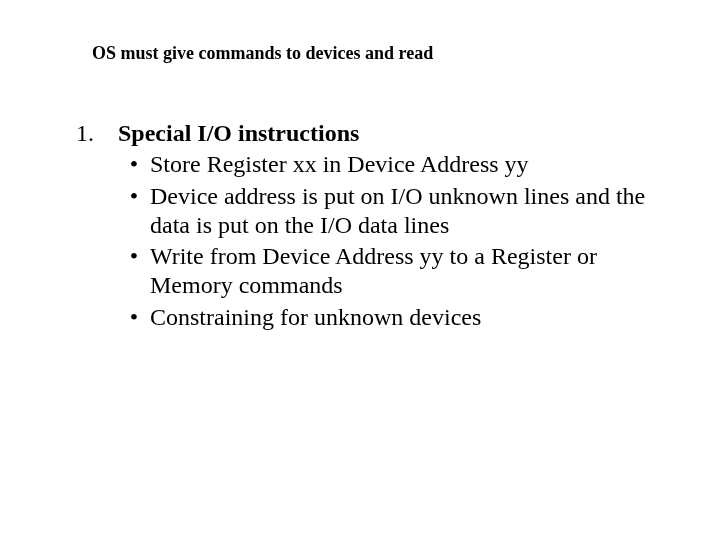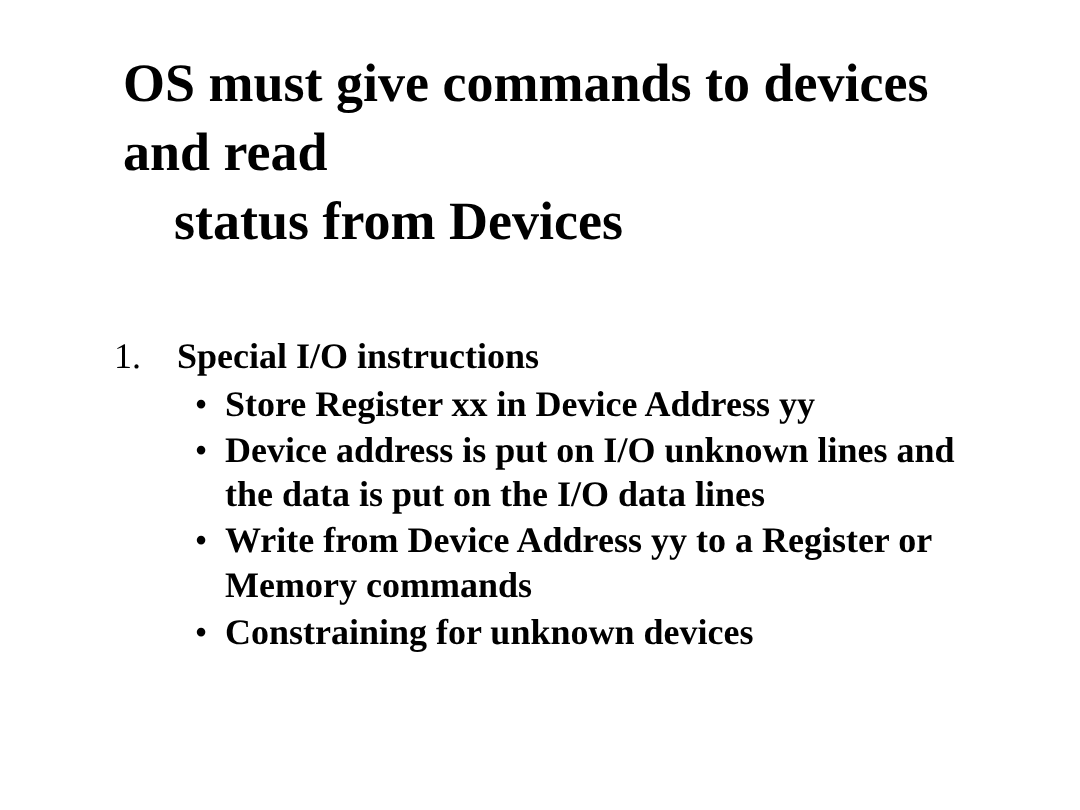--- a/index.html
+++ b/index.html
@@ -12,24 +12,24 @@
     color: #000;
   }
   .slide {
     position: relative;
     width: 720px;
     height: 540px;
     box-sizing: border-box;
     padding: 24px 60px 0 70px;
   }
   .title {
-    font-size: 36px;
+    font-size: 18px;
     font-weight: bold;
     line-height: 1.28;
-    margin: 8px;
+    margin: 18px;
     padding-left: 4px;
   }
   .title .line2 {
     display: block;
     padding-left: 34px;
   }
   .body {
     margin-top: 54px;
     font-size: 24px;
     line-height: 1.22;
@@ -56,31 +56,29 @@
     margin-top: 2px;
   }
   .b-marker {
     width: 32px;
     flex: 0 0 32px;
     text-align: center;
   }
   .b-text {
     flex: 1;
     padding-right: 8px;
-    font-weight: bold;
   }
 </style>
 </head>
 <body>
 
 <div class="slide">
 
   <h1 class="title">
     <span>OS must give commands to devices and read</span>
-    <span class="line2">status from Devices</span>
   </h1>
 
   <div class="body">
 
     <div class="num-item">
       <div class="num-marker">1.</div>
       <div class="num-text">Special I/O instructions</div>
     </div>
 
     <div class="bullets">

